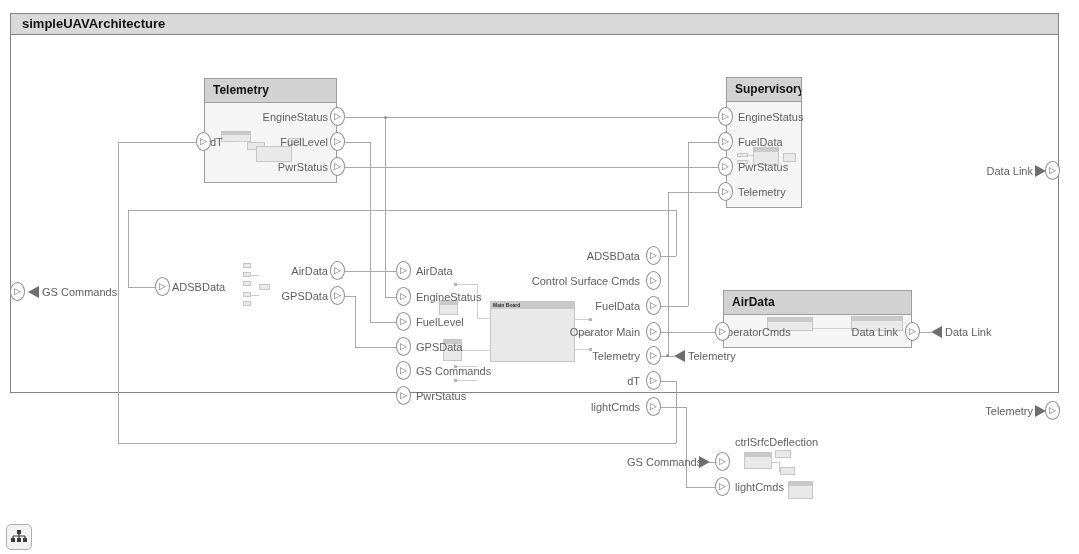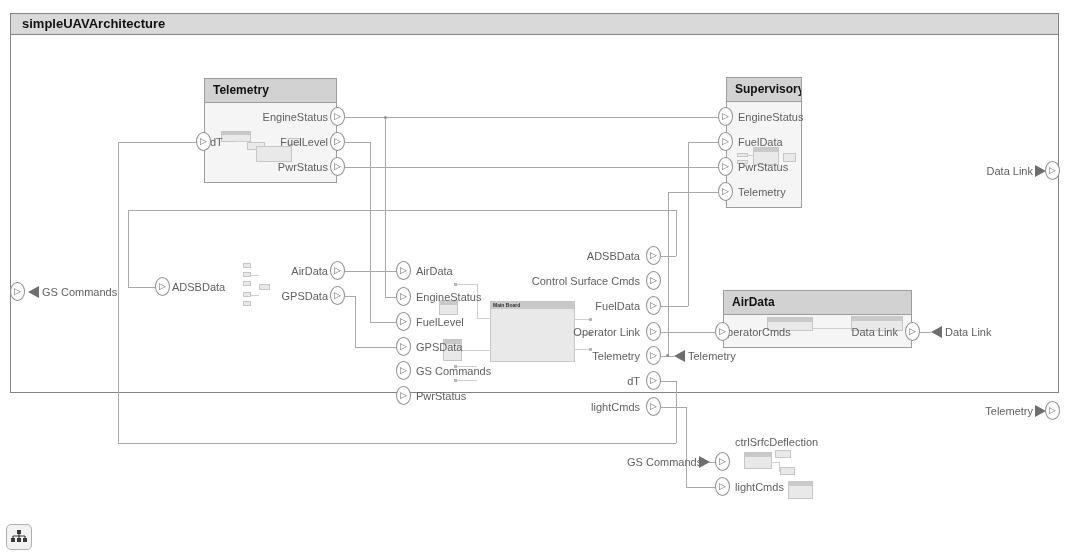--- a/index.html
+++ b/index.html
@@ -189,21 +189,21 @@
   <div class="tline" style="left:575px;top:349px;width:14px;height:1px;"></div>
   <div class="plabel" style="left:416px;top:265px;">AirData</div>
   <div class="plabel" style="left:416px;top:291px;">EngineStatus</div>
   <div class="plabel" style="left:416px;top:316px;">FuelLevel</div>
   <div class="plabel" style="left:416px;top:341px;">GPSData</div>
   <div class="plabel" style="left:416px;top:365px;">GS Commands</div>
   <div class="plabel" style="left:416px;top:390px;">PwrStatus</div>
   <div class="plabel tar" style="left:490px;top:250px;width:150px;">ADSBData</div>
   <div class="plabel tar" style="left:490px;top:275px;width:150px;">Control Surface Cmds</div>
   <div class="plabel tar" style="left:490px;top:300px;width:150px;">FuelData</div>
-  <div class="plabel tar" style="left:490px;top:326px;width:150px;">Operator Link</div>
+  <div class="plabel tar" style="left:490px;top:326px;width:150px;">Operator Main</div>
   <div class="plabel tar" style="left:490px;top:350px;width:150px;">Telemetry</div>
   <div class="plabel tar" style="left:490px;top:375px;width:150px;">dT</div>
   <div class="plabel tar" style="left:490px;top:401px;width:150px;">lightCmds</div>
   <div class="port" style="left:396px;top:261px;">
       <span>▷</span>
     </div>
   <div class="port" style="left:396px;top:287px;">
       <span>▷</span>
     </div>
   <div class="port" style="left:396px;top:312px;">

